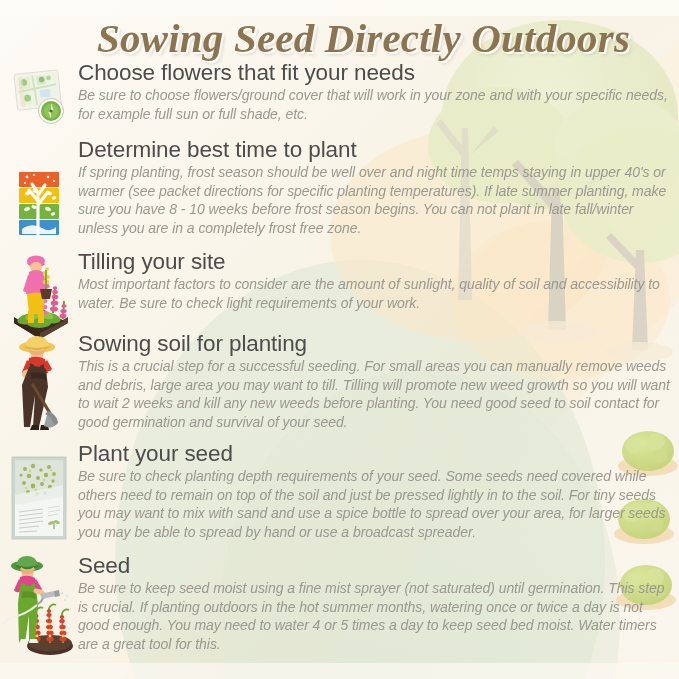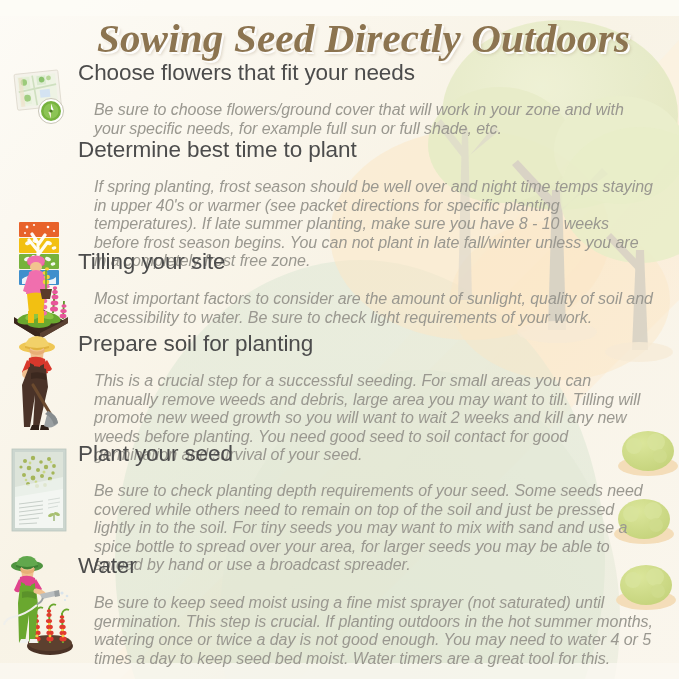--- a/index.html
+++ b/index.html
@@ -49,31 +49,31 @@
     font-family:"Liberation Sans", sans-serif;
     font-weight:normal;
     font-size:22.5px;line-height:25px;
     color:#4c4c4c;
     margin:0 0 1px 0;
     letter-spacing:-.1px;
   }
   .sec-body{
     font-family:"Liberation Sans", sans-serif;
     font-style:italic;
-    font-size:16px;line-height:18.6px;
+    font-size:14px;line-height:18.6px;
     color:#9a9890;
-    margin:16px;letter-spacing:-.05px;
+    margin:0;letter-spacing:-.05px;
   }
 
   
   #sec0{top:60px;}
   #sec1{top:137px;align-items:flex-end;}
   #sec2{top:249px;}
   #sec3{top:331px;}
-  #sec4{top:441px;}
+  #sec4{top:441px;align-items:flex-end;}
   #sec5{top:553px;}
 
   #sec0 .icon-cell{padding-top:8px;}
   #sec1 .icon-cell{padding-top:4px;}
   #sec2 .icon-cell{padding-top:0px;}
   #sec3 .icon-cell{padding-top:2px;}
   #sec4 .icon-cell{padding-top:6px;}
   #sec5 .icon-cell{padding-top:0px;}
 </style>
 </head>
@@ -343,21 +343,21 @@
 
           <path d="M25,92 l7,0 l0,5 l-9,0 Z" fill="#2f2018"></path>
           <path d="M34,92 l7,0 l1,5 l-9,0 Z" fill="#2f2018"></path>
 
           <path d="M26,52 L44,82" stroke="#6b4a2e" stroke-width="3.2" fill="none" stroke-linecap="round"></path>
           <path d="M41,78 q9,4 10,12 q-6,7 -14,3 Z" fill="#9aa0a2"></path>
           <path d="M41,78 q9,4 10,12 l-4,2 q-2,-8 -9,-11 Z" fill="#868c8e"></path>
         </svg>
       </div>
       <div class="text-cell">
-        <div class="sec-head">Prepare soil for planting</div>
+        <div class="sec-head">Sowing soil for planting</div>
         <div class="sec-body">This is a crucial step for a successful seeding. For small areas you can manually remove weeds and debris, large area you may want to till. Tilling will promote new weed growth so you will want to wait 2 weeks and kill any new weeds before planting. You need good seed to soil contact for good germination and survival of your seed.</div>
       </div>
     </div>
 
     <div class="section" id="sec4">
       <div class="icon-cell">
         <svg width="60" height="86" viewBox="0 0 60 86">
           <rect x="3" y="2" width="54" height="82" fill="#ccd6cf" stroke="#b9c5bd" stroke-width=".8"></rect>
           <rect x="6" y="5" width="48" height="76" fill="#e4eae3"></rect>
 
@@ -495,19 +495,19 @@
           <path d="M35,52 q-12,10 -24,12 q-8,2 -9,8" stroke="#f0f0ec" stroke-width="2.2" fill="none"></path>
 
           <g fill="#cfe0ee" opacity=".75">
             <circle cx="60" cy="40" r="1.6"></circle>
               <circle cx="65" cy="43" r="1.3"></circle>
               <circle cx="63" cy="47" r="1.1"></circle>
           </g>
         </svg>
       </div>
       <div class="text-cell">
-        <div class="sec-head">Water</div>
+        <div class="sec-head">Seed</div>
         <div class="sec-body">Be sure to keep seed moist using a fine mist sprayer (not saturated) until germination. This step is crucial. If planting outdoors in the hot summer months, watering once  or twice a day is not good enough. You may need to water 4 or 5 times a day to keep seed bed moist. Water timers are a great tool for this.</div>
       </div>
     </div>
 
   </div>
 </div>
 
 </body></html>

